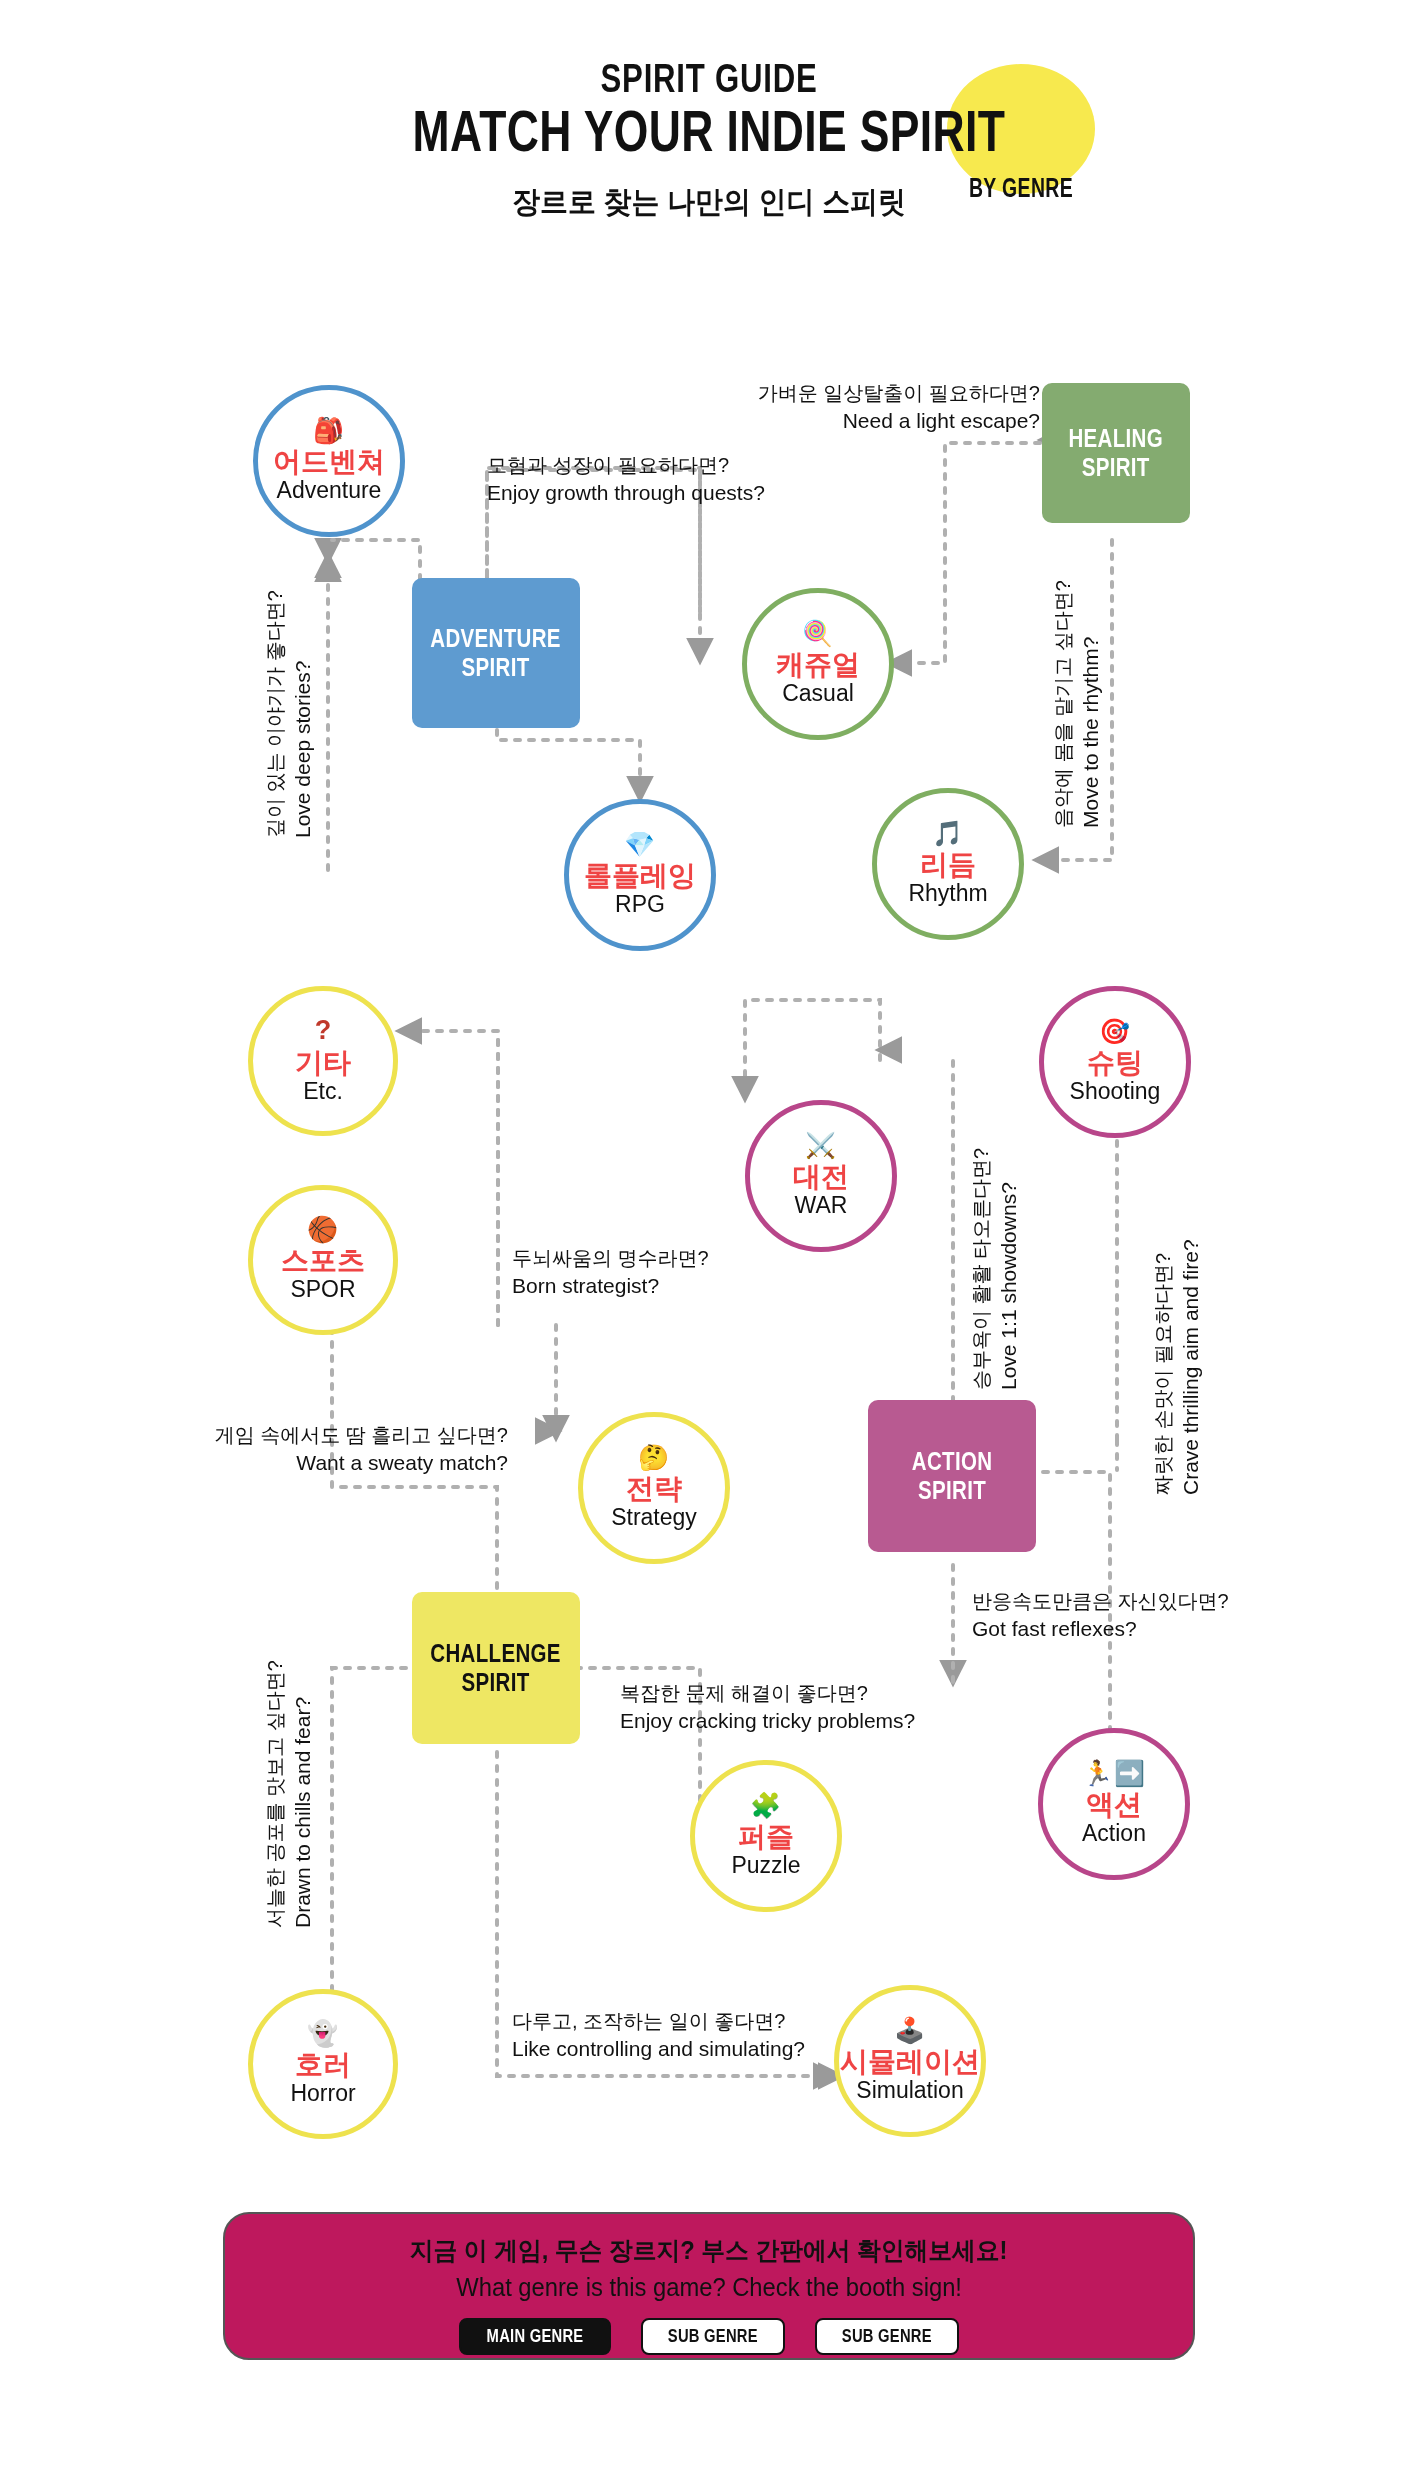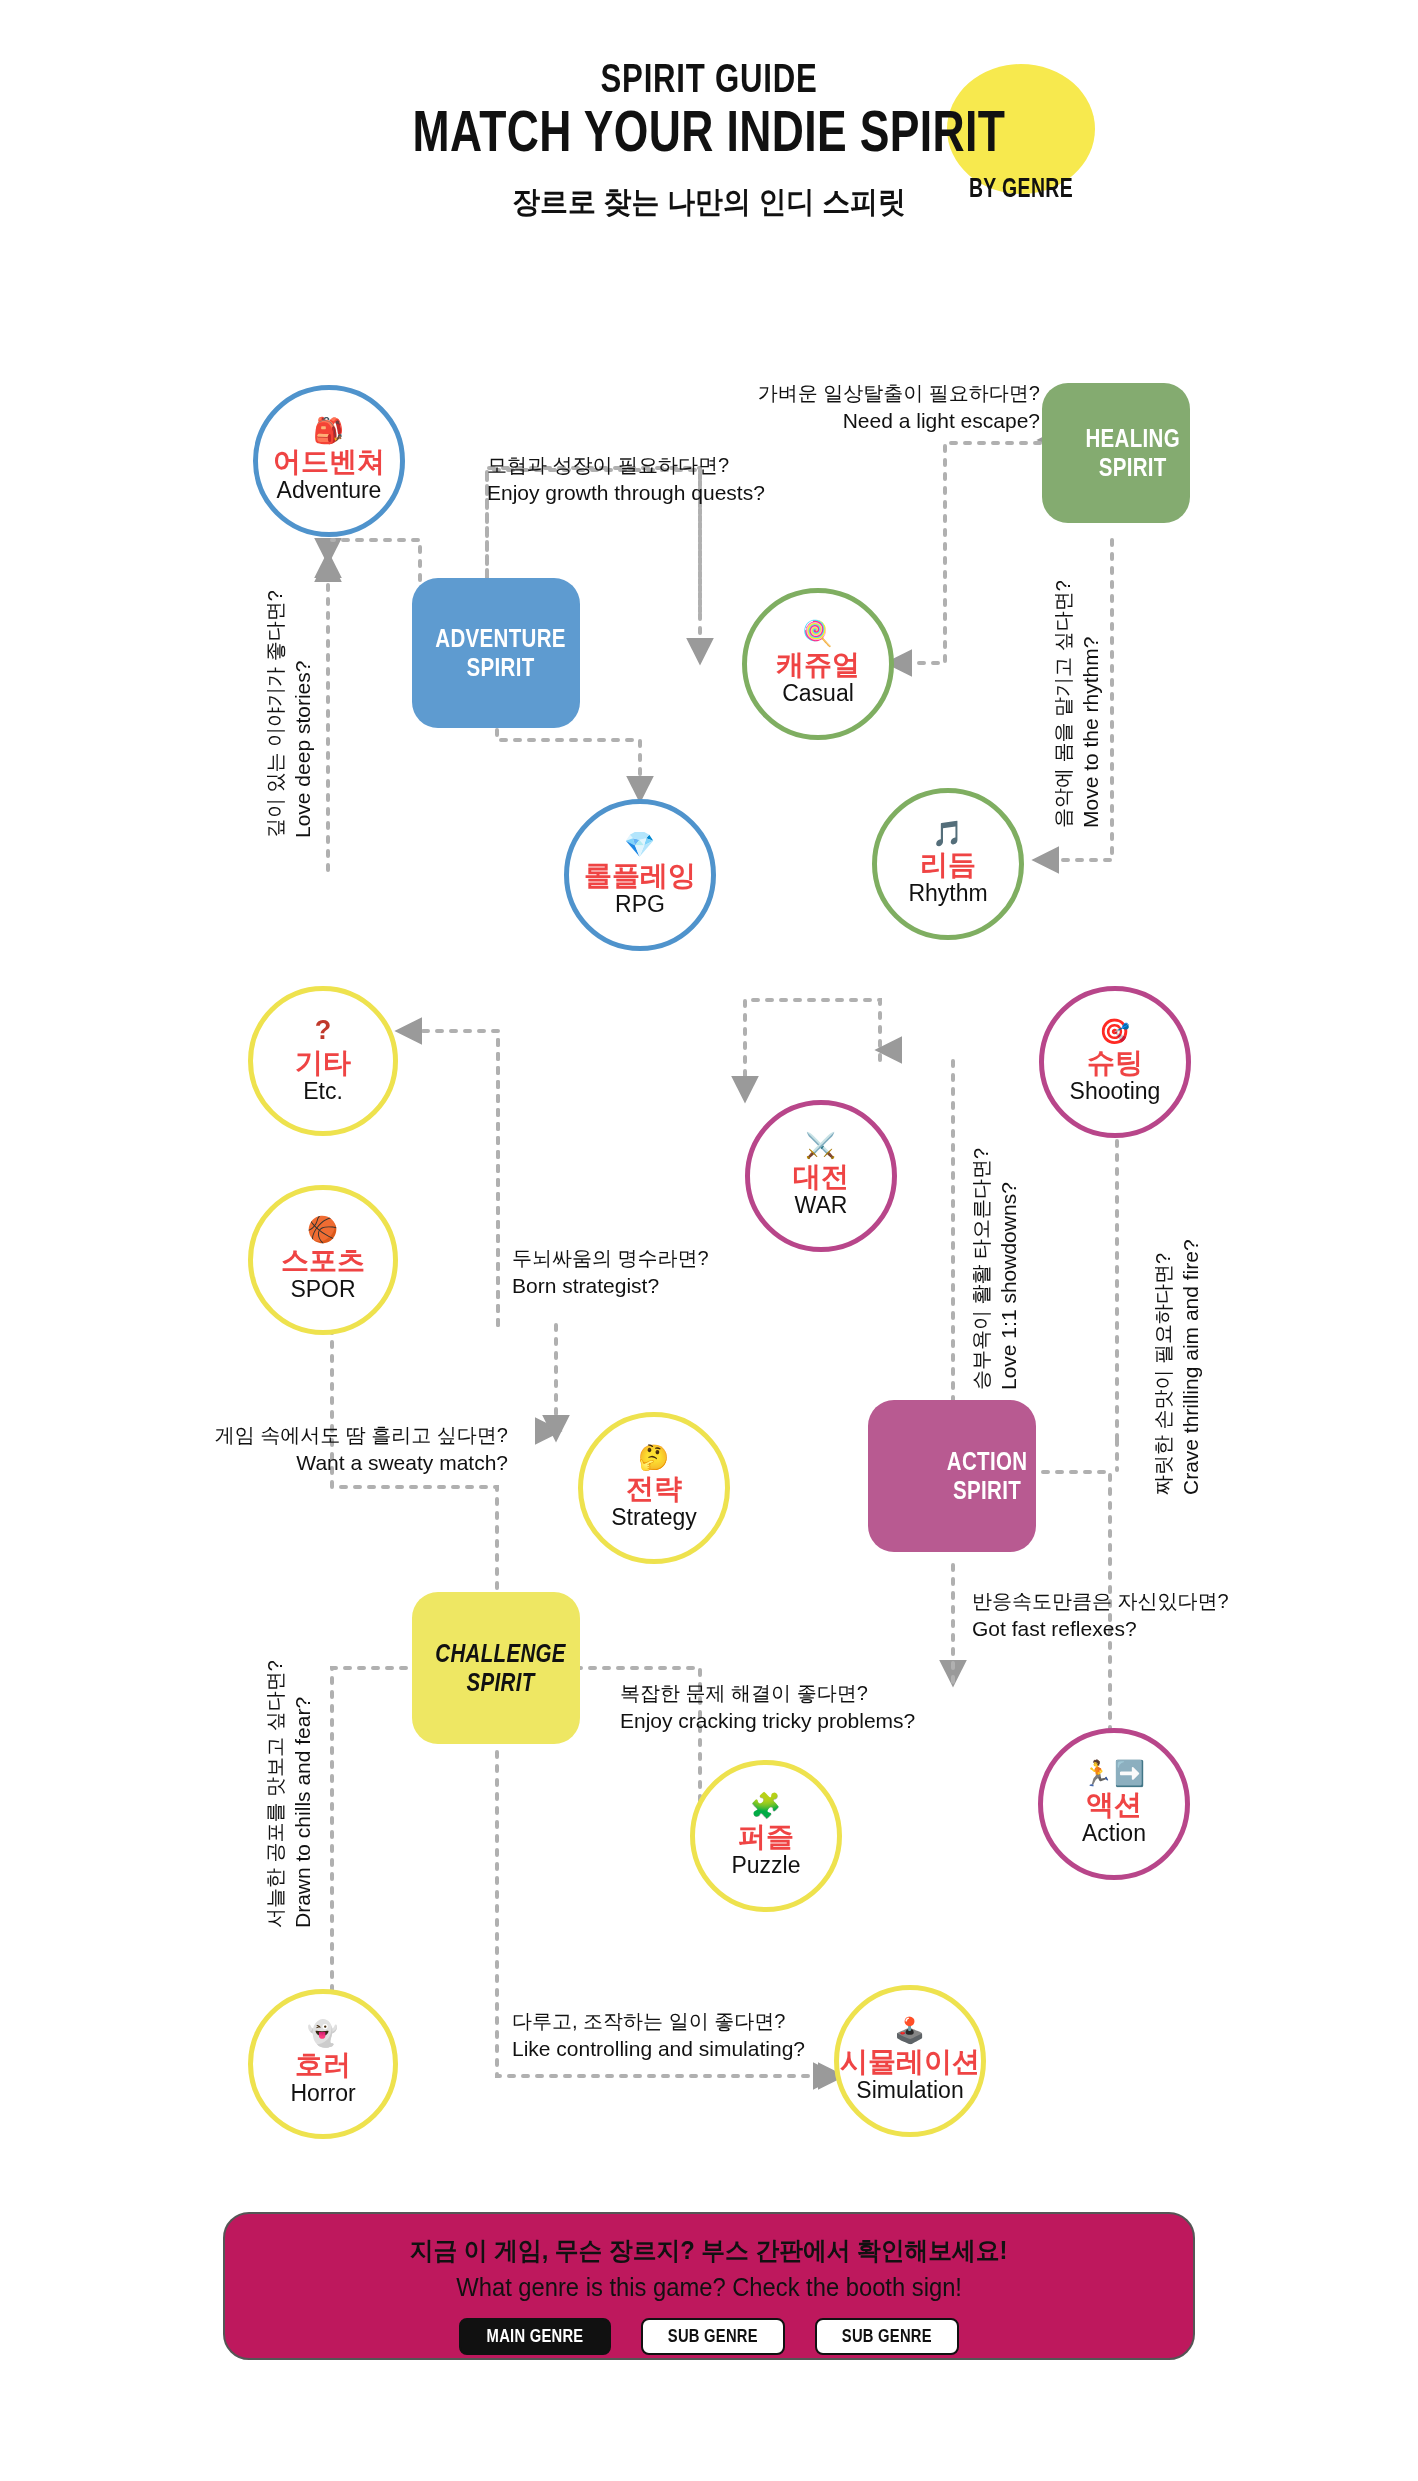--- a/index.html
+++ b/index.html
@@ -53,31 +53,31 @@
   .node .kr { font-size: 28px; font-weight: 700; color: #ef4444; line-height: 1.12; white-space: nowrap; }
   .node .en { font-size: 23px; font-weight: 400; color: #111; line-height: 1.15; white-space: nowrap; }
   .node.n-blue   { border-color: #4f93cc; }
   .node.n-green  { border-color: #7fae61; }
   .node.n-yellow { border-color: #eee24e; }
   .node.n-mag    { border-color: #b8468a; }
   .node .ico.q { color: #c0392b; font-size: 27px; font-weight: 700; }
 
   
   .spirit {
-    position: absolute; border-radius: 26px;
-    display: flex; align-items: center; justify-content: flex-end;
+    position: absolute; border-radius: 10px;
+    display: flex; align-items: center; justify-content: center;
     color: #fff; text-align: center; z-index: 6;
     font-size: 25px; font-weight: 700; line-height: 1.18;
     letter-spacing: .4px;
   }
   .spirit span { display: block; transform: scaleX(.82); transform-origin: center; }
   .sp-blue   { background: #5e9bd0; }
   .sp-green  { background: #84ab70; }
   .sp-mag    { background: #b85a91; }
-  .sp-yellow { background: #eee763; color: #111; font-style: italic; }
+  .sp-yellow { background: #eee763; color: #111; }
 
   
   #wires { position: absolute; left: 0; top: 0; width: 1418px; height: 2481px; z-index: 2; }
 
   
   .qlabel { position: absolute; z-index: 7; line-height: 1.34; color: #111; }
   .qlabel .kr { font-size: 20px; font-weight: 400; white-space: nowrap; }
   .qlabel .en { font-size: 21px; font-weight: 400; white-space: nowrap; }
   .qlabel.right { text-align: right; }
   .qlabel.rot {

